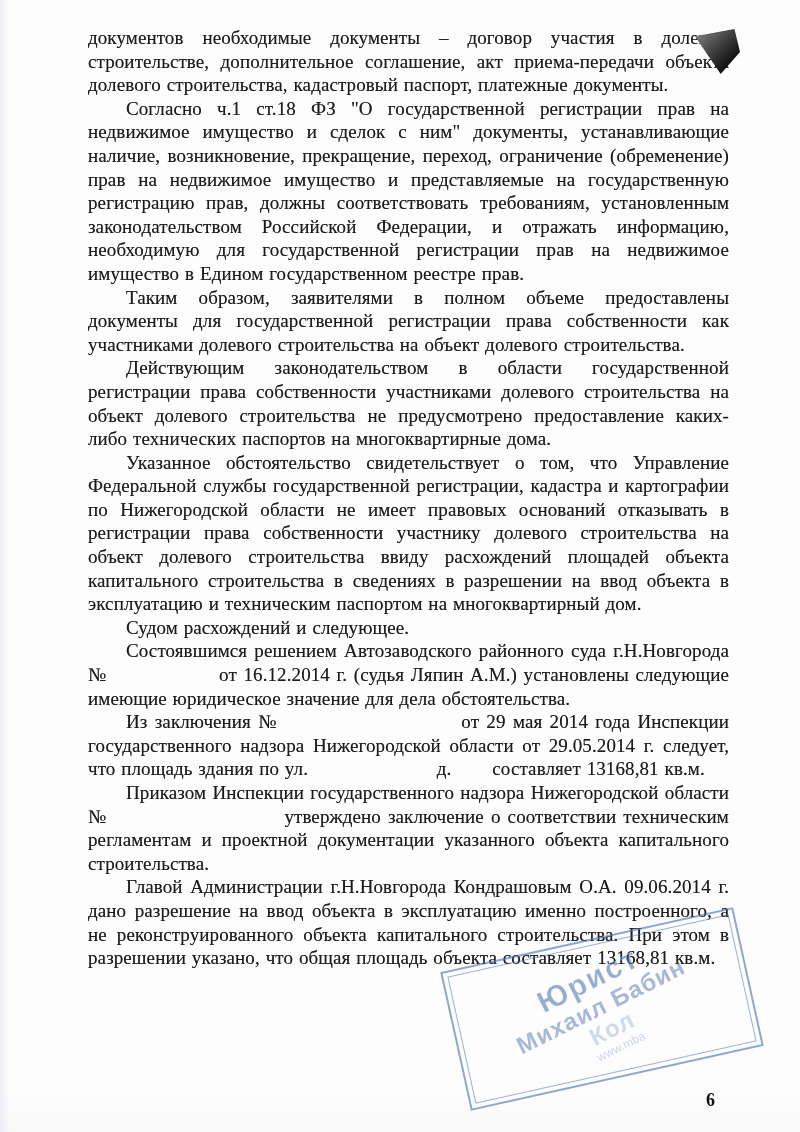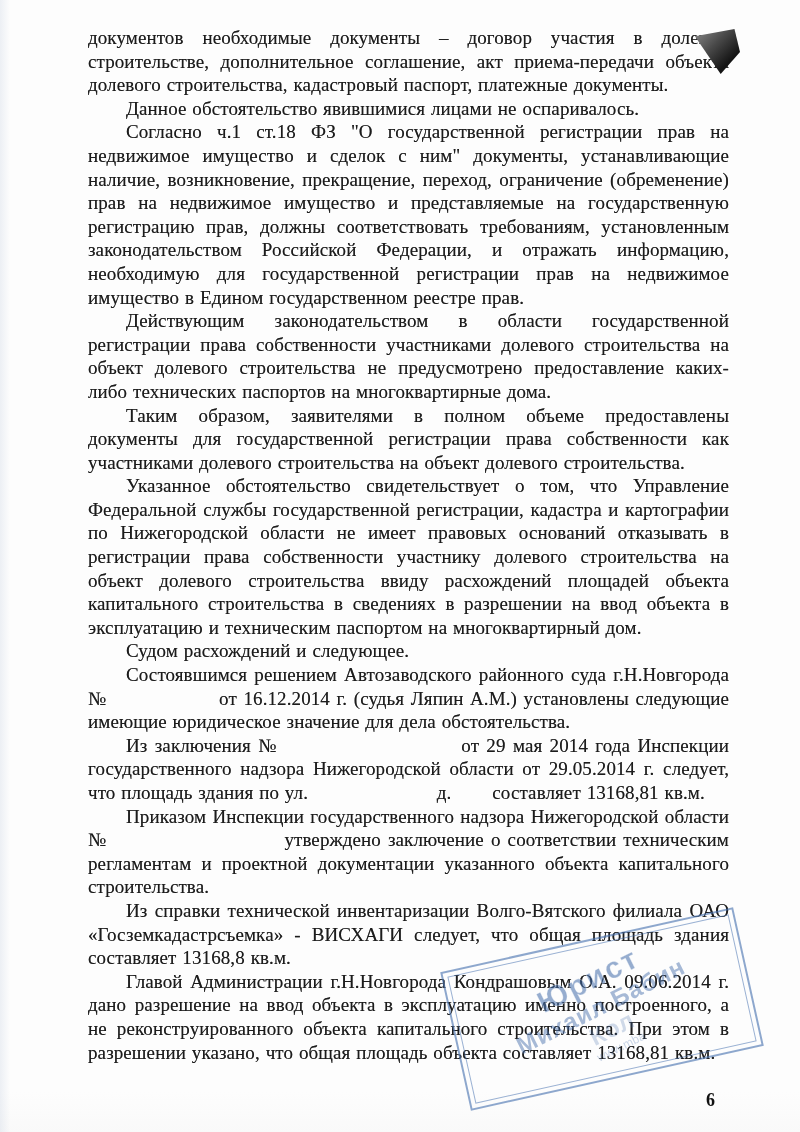--- a/index.html
+++ b/index.html
@@ -80,30 +80,28 @@
     color: #111;
   }
 </style>
 </head>
 <body>
 
 <div class="scan-page">
 
   <div class="doc-text" id="paragraphs">
       <p class="noind">документов необходимые документы – договор участия в долевом строительстве, дополнительное соглашение, акт приема-передачи объекта долевого строительства, кадастровый паспорт, платежные документы.</p>
-      <p>Данное обстоятельство явившимися лицами не оспаривалось.</p>
       <p>Согласно ч.1 ст.18 ФЗ "О государственной регистрации прав на недвижимое имущество и сделок с ним" документы, устанавливающие наличие, возникновение, прекращение, переход, ограничение (обременение) прав на недвижимое имущество и представляемые на государственную регистрацию прав, должны соответствовать требованиям, установленным законодательством Российской Федерации, и отражать информацию, необходимую для государственной регистрации прав на недвижимое имущество в Едином государственном реестре прав.</p>
+      <p>Таким образом, заявителями в полном объеме предоставлены документы для государственной регистрации права собственности как участниками долевого строительства на объект долевого строительства.</p>
       <p>Действующим законодательством в области государственной регистрации права собственности участниками долевого строительства на объект долевого строительства не предусмотрено предоставление каких-либо технических паспортов на многоквартирные дома.</p>
-      <p>Таким образом, заявителями в полном объеме предоставлены документы для государственной регистрации права собственности как участниками долевого строительства на объект долевого строительства.</p>
       <p>Указанное обстоятельство свидетельствует о том, что Управление Федеральной службы государственной регистрации, кадастра и картографии по Нижегородской области не имеет правовых оснований отказывать в регистрации права собственности участнику долевого строительства на объект долевого строительства ввиду расхождений площадей объекта капитального строительства в сведениях в разрешении на ввод объекта в эксплуатацию и техническим паспортом на многоквартирный дом.</p>
       <p>Судом расхождений и следующее.</p>
       <p>Состоявшимся решением Автозаводского районного суда г.Н.Новгорода № &nbsp;&nbsp;&nbsp;&nbsp;&nbsp;&nbsp;&nbsp;&nbsp;&nbsp;&nbsp;&nbsp;&nbsp;&nbsp;&nbsp;&nbsp; от 16.12.2014 г. (судья Ляпин А.М.) установлены следующие имеющие юридическое значение для дела обстоятельства.</p>
       <p>Из заключения № &nbsp;&nbsp;&nbsp;&nbsp;&nbsp;&nbsp;&nbsp;&nbsp;&nbsp;&nbsp;&nbsp;&nbsp;&nbsp;&nbsp;&nbsp;&nbsp;&nbsp;&nbsp;&nbsp;&nbsp;&nbsp;&nbsp;&nbsp; от 29 мая 2014 года Инспекции государственного надзора Нижегородской области от 29.05.2014 г. следует, что площадь здания по ул. &nbsp;&nbsp;&nbsp;&nbsp;&nbsp;&nbsp;&nbsp;&nbsp;&nbsp;&nbsp;&nbsp;&nbsp;&nbsp;&nbsp;&nbsp;&nbsp;&nbsp;&nbsp;&nbsp;&nbsp; д. &nbsp;&nbsp;&nbsp;&nbsp;&nbsp; составляет 13168,81 кв.м.</p>
       <p>Приказом Инспекции государственного надзора Нижегородской области № &nbsp;&nbsp;&nbsp;&nbsp;&nbsp;&nbsp;&nbsp;&nbsp;&nbsp;&nbsp;&nbsp;&nbsp;&nbsp;&nbsp;&nbsp;&nbsp;&nbsp;&nbsp;&nbsp;&nbsp;&nbsp;&nbsp;&nbsp; утверждено заключение о соответствии техническим регламентам и проектной документации указанного объекта капитального строительства.</p>
-      <p>Из справки технической инвентаризации Волго-Вятского филиала ОАО «Госземкадастрсъемка» - ВИСХАГИ следует, что общая площадь здания составляет 13168,8 кв.м.</p>
       <p>Главой Администрации г.Н.Новгорода Кондрашовым О.А. 09.06.2014 г. дано разрешение на ввод объекта в эксплуатацию именно построенного, а не реконструированного объекта капитального строительства. При этом в разрешении указано, что общая площадь объекта составляет 13168,81 кв.м.</p>
     </div>
 
   <div class="fold-corner"></div>
 
   <div class="stamp">
     <div class="stamp-inner">
       <div class="stamp-rot">
         <div class="stamp-line1">Юрист</div>
         <div class="stamp-line2">Михаил Бабин</div>

